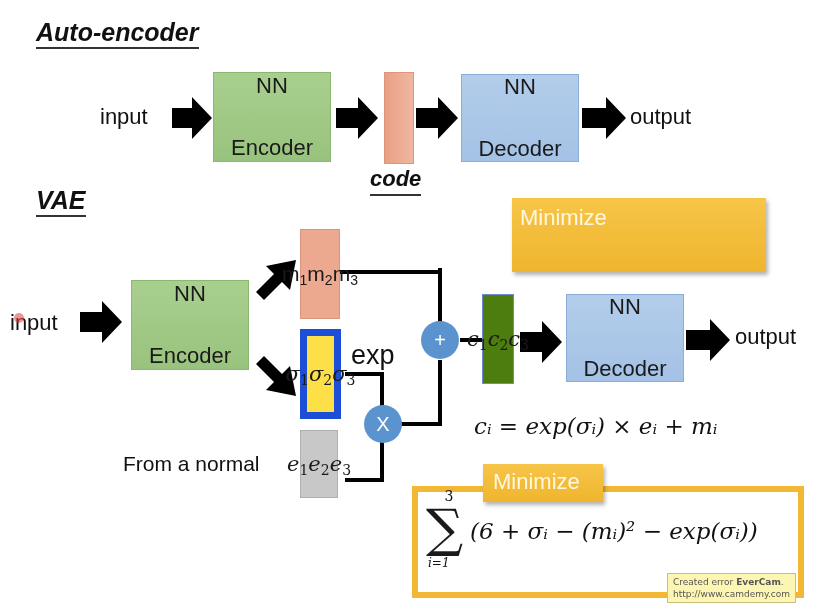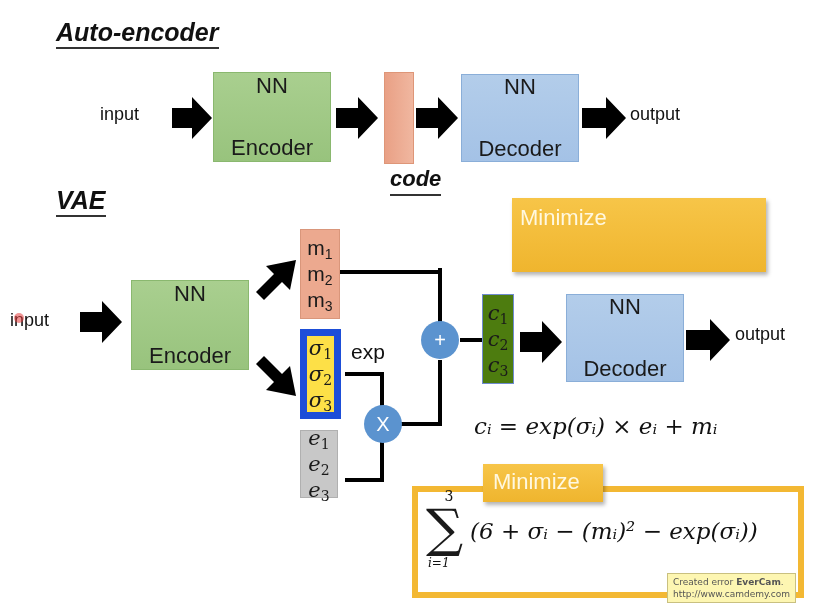--- a/index.html
+++ b/index.html
@@ -1,27 +1,27 @@
 <!DOCTYPE html>
 <html><head>
 <meta charset="utf-8">
 <style>
   html, body { margin:0; padding:0; background:#ffffff; }
   body { width:818px; height:610px; position:relative; overflow:hidden;
          font-family:"Liberation Sans", sans-serif; color:#1a1a1a; }
   .abs { position:absolute; }
   .title { font-weight:bold; font-style:italic; font-size:25px; color:#111;
-           border-bottom:2px solid #333; line-height:28px; padding-bottom:1px;margin-left:20px; }
-  .label { font-size:18px; color:#111; }
+           border-bottom:2px solid #333; line-height:28px; padding-bottom:1px; }
+  .label { font-size:22px; color:#111; }
   .box { display:flex; flex-direction:column; align-items:center; justify-content:center;
          text-align:center; font-size:22px; line-height:30px; color:#1a1a1a; box-sizing:border-box;gap:32px; }
   .enc { background:linear-gradient(#a9cf8f,#98c37d); border:1px solid #8ab86f; }
   .dec { background:linear-gradient(#b3cdea,#a4c2e6); border:1px solid #8aaed8; }
   .code { background:linear-gradient(90deg,#e9a085,#f0b7a0); border:1px solid #de9678; }
-  .vec { display:flex; flex-direction:column; align-items:center; justify-content:center;
+  .vec { display:flex; flex-direction:row; align-items:center; justify-content:center;
          box-sizing:border-box; font-size:21px; line-height:26px; }
   .m { background:#eca98f; border:1px solid #d9967b; }
   .s { background:#fde047; border:7px solid #1d4ed8; font-family:"DejaVu Serif", serif; font-style:italic; }
   .e { background:#c8c8c8; border:1px solid #b0b0b0; font-family:"DejaVu Serif", serif; font-style:italic; }
   .c { background:#4d7c0f; border:1px solid #6f8bd0; font-family:"DejaVu Serif", serif; font-style:italic; }
   sub { font-size:14px; font-style:normal; vertical-align:-4px; line-height:0; }
   .op { border-radius:50%; background:#5b93cf; color:#fff; display:flex; align-items:center;
         justify-content:center; font-size:20px; }
   .note { background:linear-gradient(#f7c548,#efb52e); color:#fff8e0; font-size:22px;
           line-height:32px; box-shadow:2px 3px 4px rgba(0,0,0,0.3); box-sizing:border-box; padding:4px 8px; }
@@ -91,29 +91,30 @@
   <div><span>m</span><sub>2</sub></div>
   <div><span>m</span><sub>3</sub></div>
 </div>
 
 <div class="abs vec s" style="left:300px;top:329px;width:41px;height:90px;">
   <div><span>σ</span><sub>1</sub></div>
   <div><span>σ</span><sub>2</sub></div>
   <div><span>σ</span><sub>3</sub></div>
 </div>
 
-<div class="abs label" style="left:351px;top:340px;font-size:21px;">exp</div>
+<div class="abs label" style="left:351px;top:340px;font-size:27px;">exp</div>
 
 <div class="abs vec e" style="left:300px;top:430px;width:38px;height:68px;">
   <div><span>e</span><sub>1</sub></div>
   <div><span>e</span><sub>2</sub></div>
   <div><span>e</span><sub>3</sub></div>
 </div>
 
 <div class="abs label" style="left:123px;top:448px;line-height:32px;font-size:21px;">
+  <div>From a normal</div>
 </div>
 
 <div class="abs op" style="left:421px;top:321px;width:38px;height:38px;">
     <span>+</span>
   </div>
 <div class="abs op" style="left:364px;top:405px;width:38px;height:38px;">
     <span>X</span>
   </div>
 
 <div class="abs vec c" style="left:482px;top:294px;width:32px;height:90px;">

